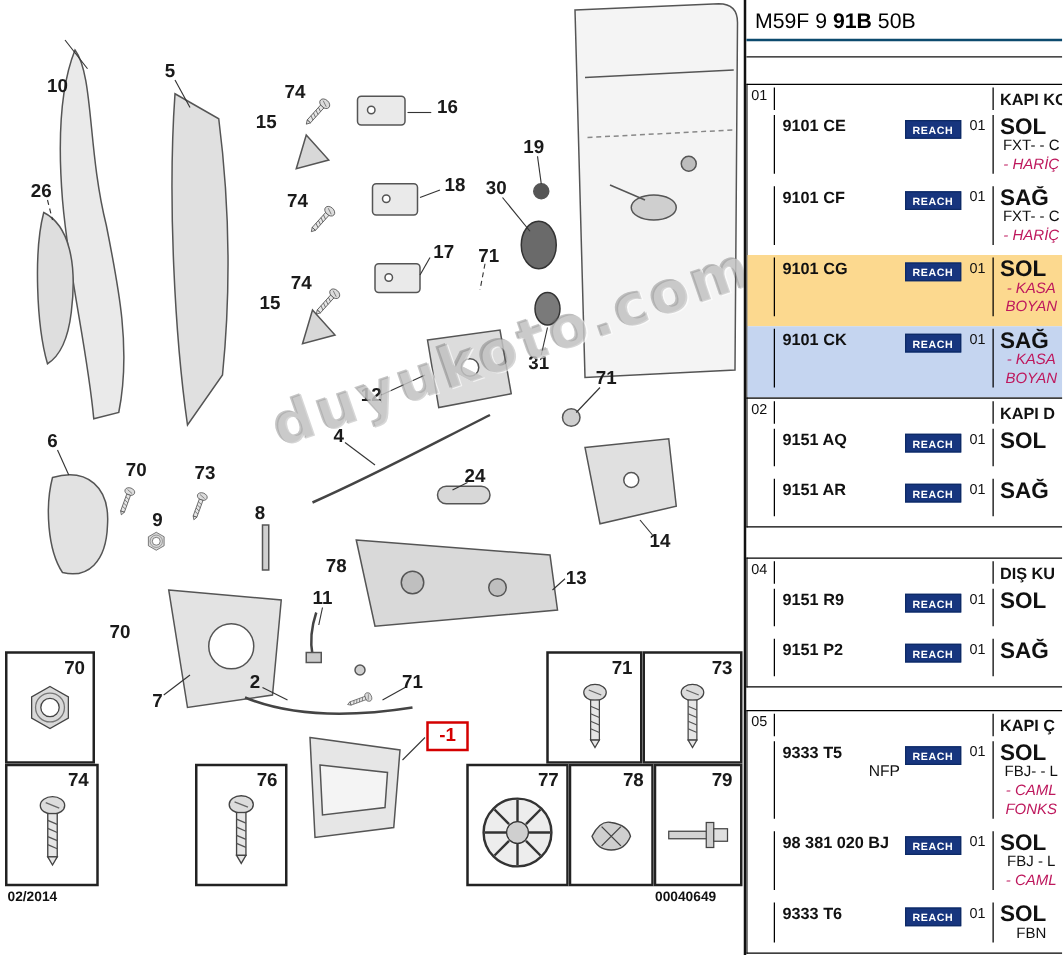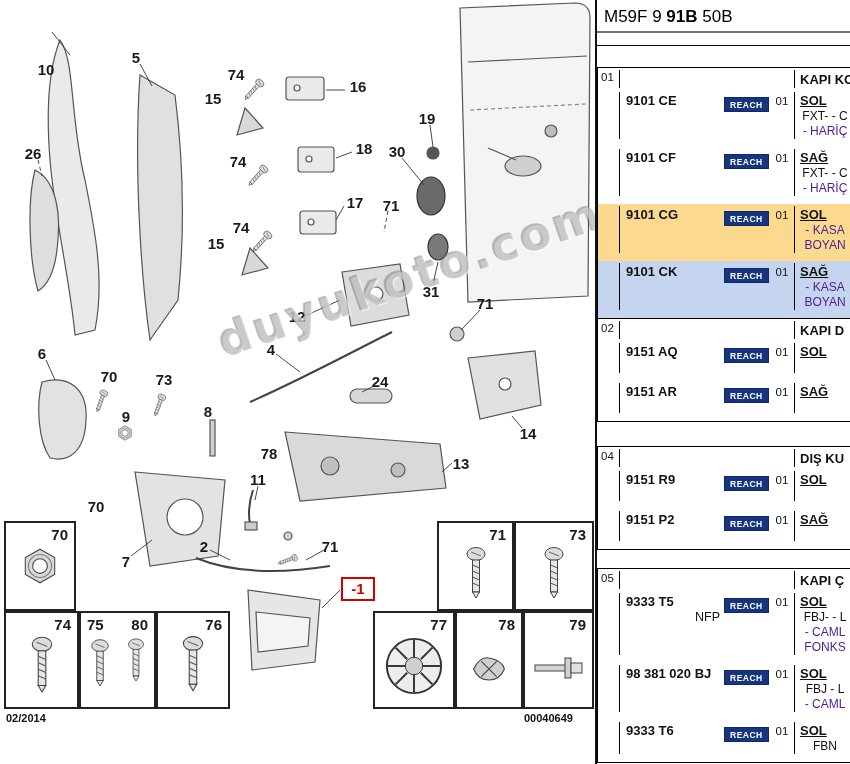--- a/index.html
+++ b/index.html
@@ -27,21 +27,21 @@
   .lcell { position:absolute; border:2px solid #222; background:#fff; }
   .llabel { font:700 15px "Liberation Sans",sans-serif; color:#1a1a1a; padding:3px 6px 0 6px; }
   .lright { text-align:right; }
   .lsplit { display:flex; justify-content:space-between; }
   .licon { display:block; margin:2px auto 0 auto; }
   .licon-row { display:flex; justify-content:space-around; align-items:flex-start; margin-top:2px; }
 
   
   #panel { position:absolute; left:595px; top:0; width:255px; height:764px;
            border-left:2px solid #111; background:#fff; overflow:hidden; }
-  #panel-header { height:33px; border-bottom:2px solid #737373; padding:7px 0 0 7px;
+  #panel-header { height:33px; border-bottom:2px solid #0c4a6e; padding:7px 0 0 7px;
                   font-size:17px; color:#000; white-space:nowrap; }
   #panel-header .tb { font-weight:700; }
   .rule2 { height:0; border-top:1px solid #111; margin-top:12px; }
   #table-groups { margin-top:21px; }
 
   .pgroup { border:1px solid #000; border-right:none; background:#fff; }
   .pgroup + .pgroup { margin-top:-1px; }
   .pgroup:nth-child(3) { margin-top:24px; }
   .pgroup:nth-child(4) { margin-top:18px; }
 
@@ -55,24 +55,24 @@
   .gcol { border-right:1px solid #000; font-size:11.5px; padding:1px 0 0 3px; }
   .refc { padding-left:6px; }
   .ref { font-size:13px; font-weight:600; white-space:nowrap; line-height:17px; }
   .refnote { font-size:12.5px; text-align:right; padding-right:4px; line-height:15px; }
   .bc { padding-top:2px; text-align:left; }
   .reach { display:inline-block; background:#17357e; border:1px solid #0d2a66; color:#fff;
            font:700 8.5px "Liberation Sans",sans-serif; letter-spacing:.5px;
            padding:2px 5px 1px 5px; }
   .qc { font-size:11.5px; padding-top:3px; text-align:center; }
   .descc { border-left:1px solid #000; padding:1px 0 0 5px; overflow:hidden; }
-  .dmain { font-size:13px; font-weight:700; line-height:16px; white-space:nowrap;text-decoration:underline; }
+  .dmain { font-size:18px; font-weight:700; line-height:16px; white-space:nowrap; }
   .gtitle { font-size:13px; font-weight:700; line-height:17px; white-space:nowrap; }
   .sub { font-size:12px; line-height:15px; white-space:nowrap;text-align:center; }
-  .sub.green { color:#4c1d95; }
+  .sub.green { color:#be185d; font-style:italic; }
   .sub.plain { color:#111; }
 </style>
 </head>
 <body>
 
 <svg width="0" height="0" style="position:absolute" aria-hidden="true">
   <defs>
     <g id="g-screw">
       <ellipse cx="12" cy="8" rx="9" ry="6.5" fill="#dcdcdc" stroke="#444"></ellipse>
       <line x1="7" y1="6" x2="17" y2="10" stroke="#666"></line>
@@ -257,34 +257,20 @@
       <svg class="licon" width="42" height="42" viewBox="0 0 40 40">
           <use href="#g-nut"></use>
         </svg>
     </div>
     <div class="lcell" style="left:4px;top:611px;width:75px;height:98px">
       <div class="llabel lright">74</div>
       <svg class="licon" width="26" height="62" viewBox="0 0 24 56">
           <use href="#g-screw"></use>
         </svg>
     </div>
-    <div class="lcell" style="left:79px;top:611px;width:77px;height:98px">
-      <div class="llabel lsplit">
-        <span>75</span>
-        <span>80</span>
-      </div>
-      <div class="licon-row">
-        <svg width="22" height="58" viewBox="0 0 24 56">
-            <use href="#g-screw"></use>
-          </svg>
-        <svg width="20" height="52" viewBox="0 0 24 56">
-            <use href="#g-screw"></use>
-          </svg>
-      </div>
-    </div>
     <div class="lcell" style="left:156px;top:611px;width:74px;height:98px">
       <div class="llabel lright">76</div>
       <svg class="licon" width="26" height="60" viewBox="0 0 24 56">
           <use href="#g-screw"></use>
         </svg>
     </div>
 
     <div class="lcell" style="left:437px;top:521px;width:77px;height:90px">
       <div class="llabel lright">71</div>
       <svg class="licon" width="24" height="58" viewBox="0 0 24 56">

